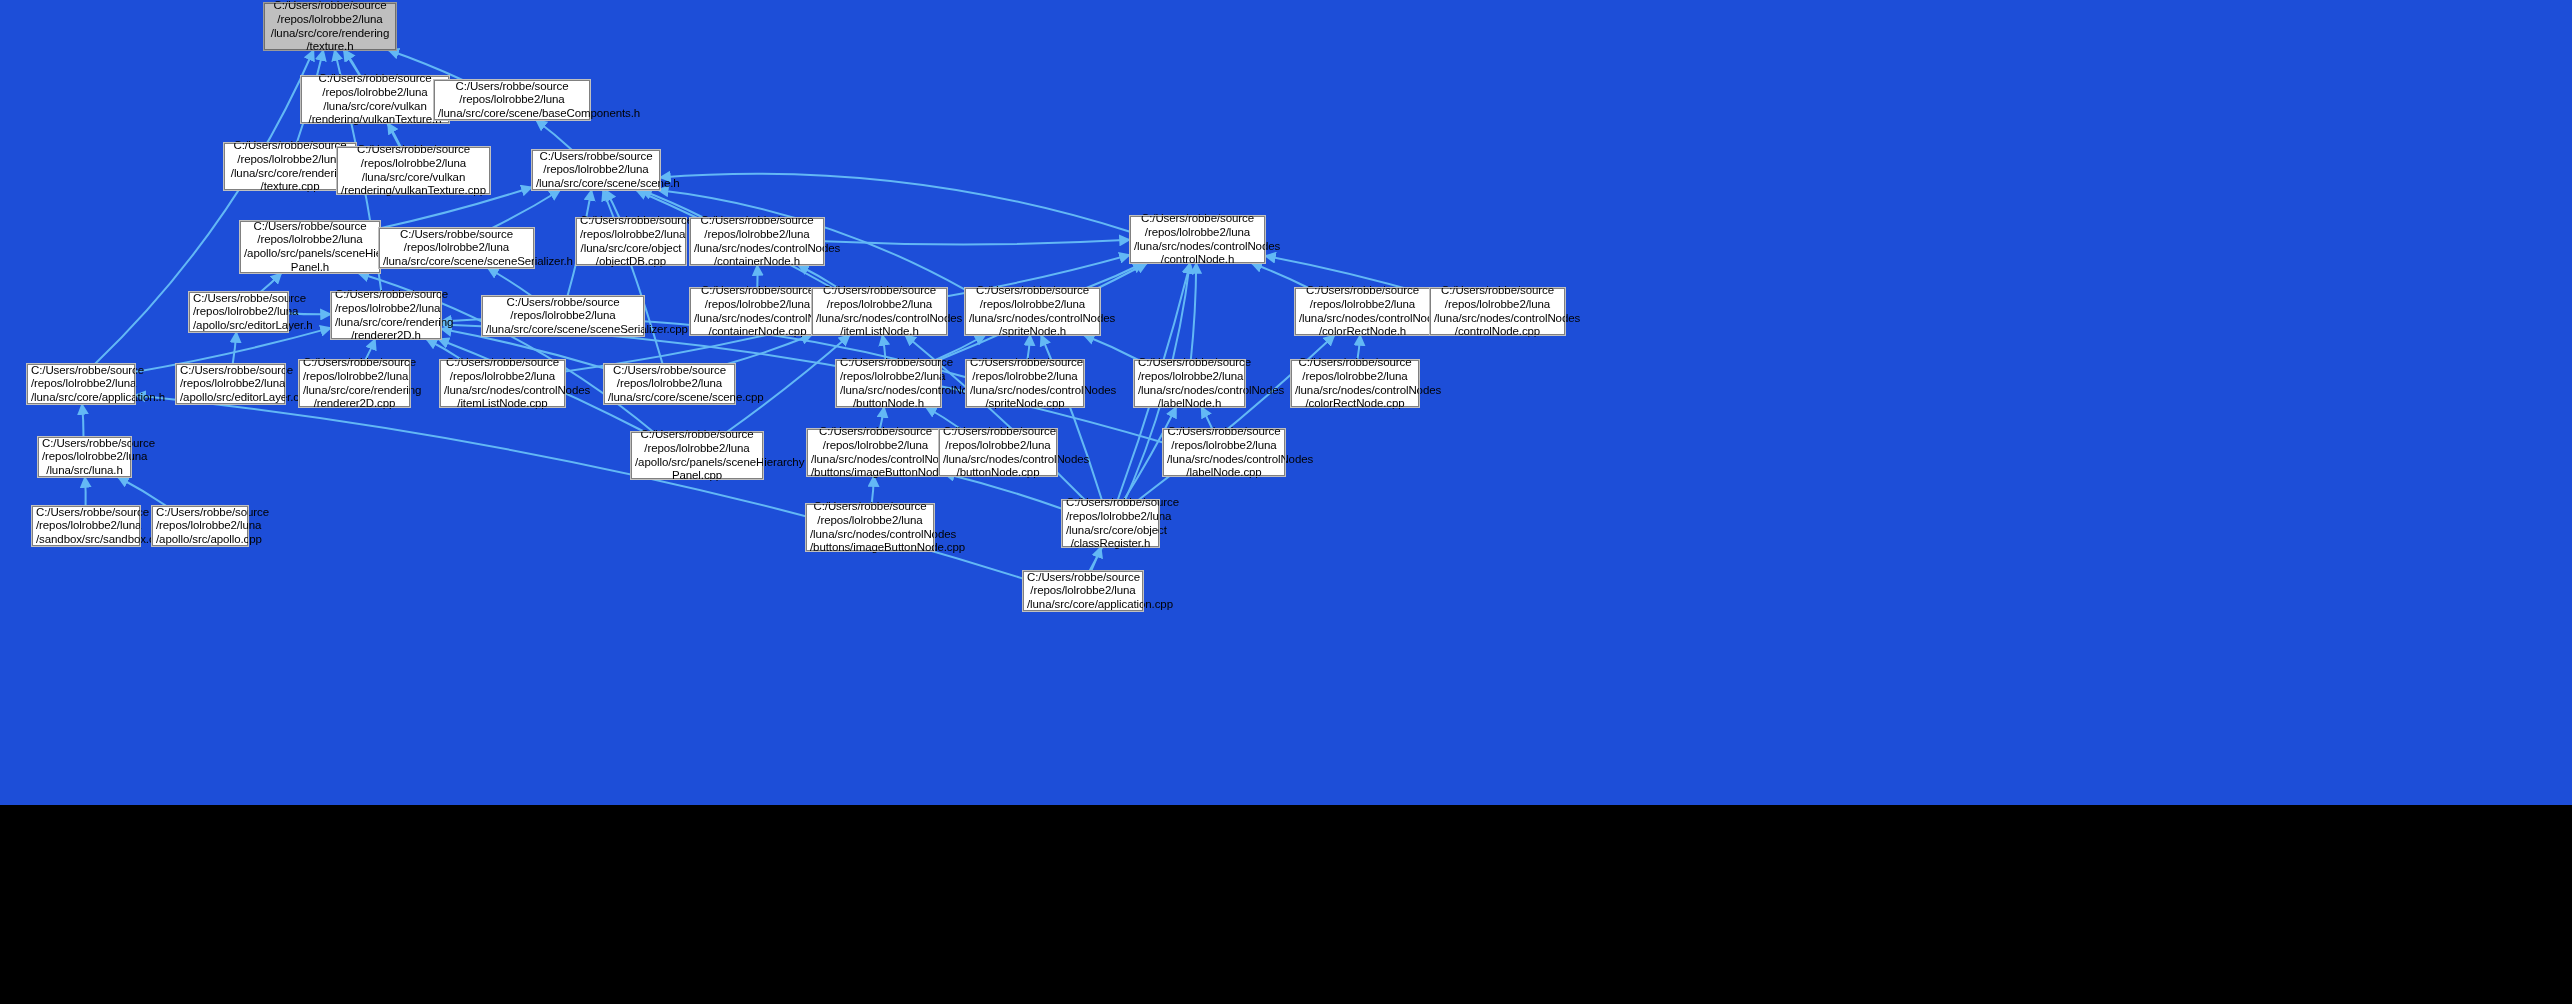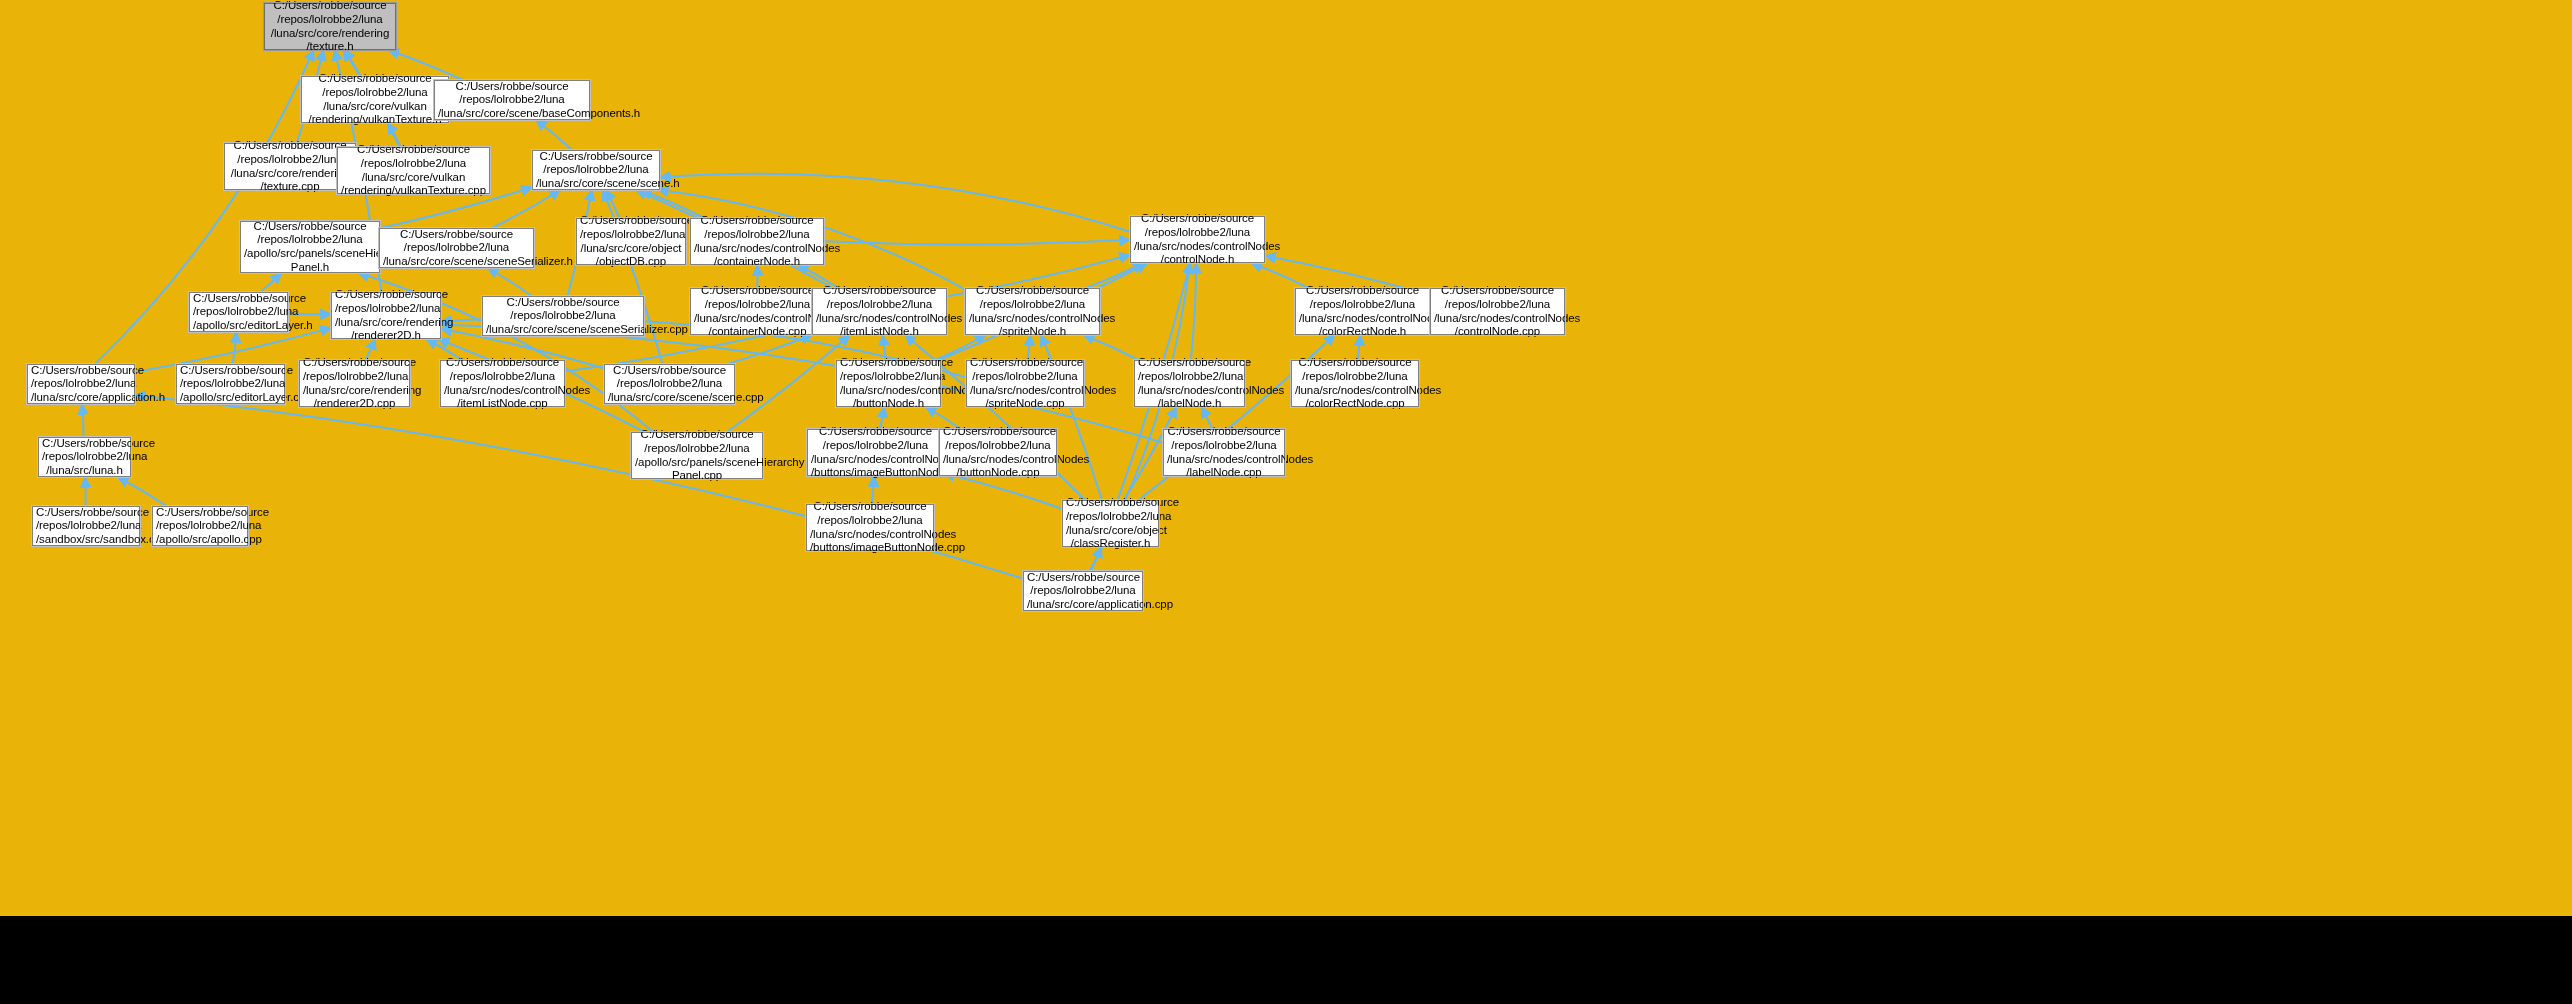--- a/index.html
+++ b/index.html
@@ -1,21 +1,21 @@
 <!DOCTYPE html>
 <html><head>
 <meta charset="utf-8">
 <title>Include dependency graph</title>
 <style>
   html,body{margin:0;padding:0;background:#000;}
   #canvas{
     position:relative;
     width:2572px;
-    height:916px;
-    background:#eab308;
+    height:805px;
+    background:#1d4ed8;
     overflow:hidden;
     font-family:"Liberation Sans","DejaVu Sans",sans-serif;
   }
   svg#edges{
     position:absolute;
     left:0; top:0;
     width:2572px;
     height:1004px;
     pointer-events:none;
   }

